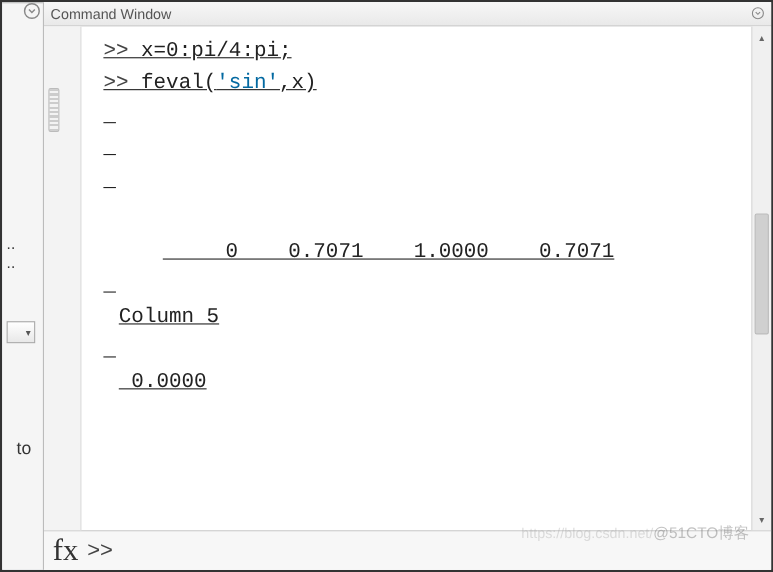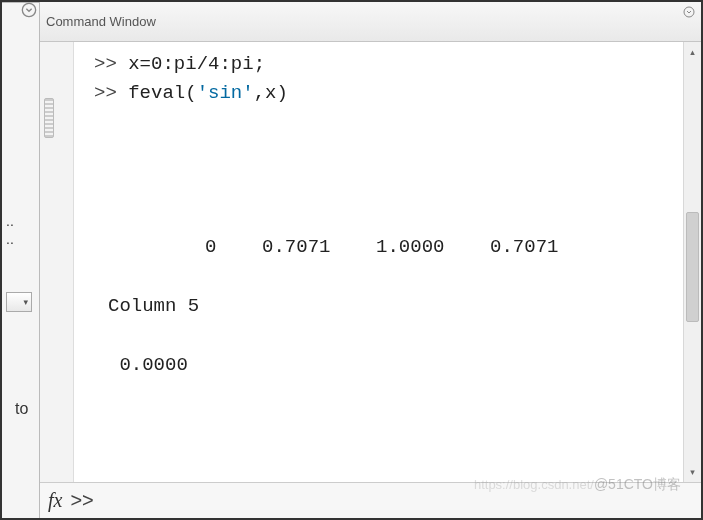--- a/index.html
+++ b/index.html
@@ -82,21 +82,21 @@
       font-size: 9px;
       color: #555;
     }
     .main-panel {
       flex: 1;
       display: flex;
       flex-direction: column;
       background: #fff;
     }
     .titlebar {
-      height: 40px;
+      height: 22px;
       background: linear-gradient(#f7f7f7, #e9e9e9);
       border-bottom: 1px solid #c5c5c5;
       display: flex;
       align-items: center;
       padding-left: 6px;
       position: relative;
     }
     .titlebar-text {
       font-size: 13px;
       color: #555;
@@ -183,39 +183,38 @@
     .footer {
       height: 36px;
       background: #f7f7f7;
       border-top: 1px solid #ccc;
       display: flex;
       align-items: center;
       padding-left: 8px;
       font-size: 20px;
     }
     .fx {
-      font-style: italic;
       font-family: "Times New Roman", serif;
-      font-size: 20px;
+      font-size: 28px;
       color: #333;
       margin-right: 8px;
     }
     .watermark {
       position: absolute;
       bottom: 26px;
       right: 22px;
       font-size: 14px;
       color: rgba(120,120,120,0.45);
       pointer-events: none;
     }
     .wm-url {
       color: rgba(150,150,150,0.3);
       font-size: 13px;
     }
-    .content .line { white-space: pre; }
+    .content .line { white-space: pre; text-decoration: underline; }
     .indent1 { padding-left: 2px; }
     .indent2 { padding-left: 14px; }
     .indent-vals { padding-left: 54px; margin-top: 36px; }
   </style>
 </head>
 <body>
 
 <div class="outer">
   <div class="left-strip">
     <div class="left-controls">

